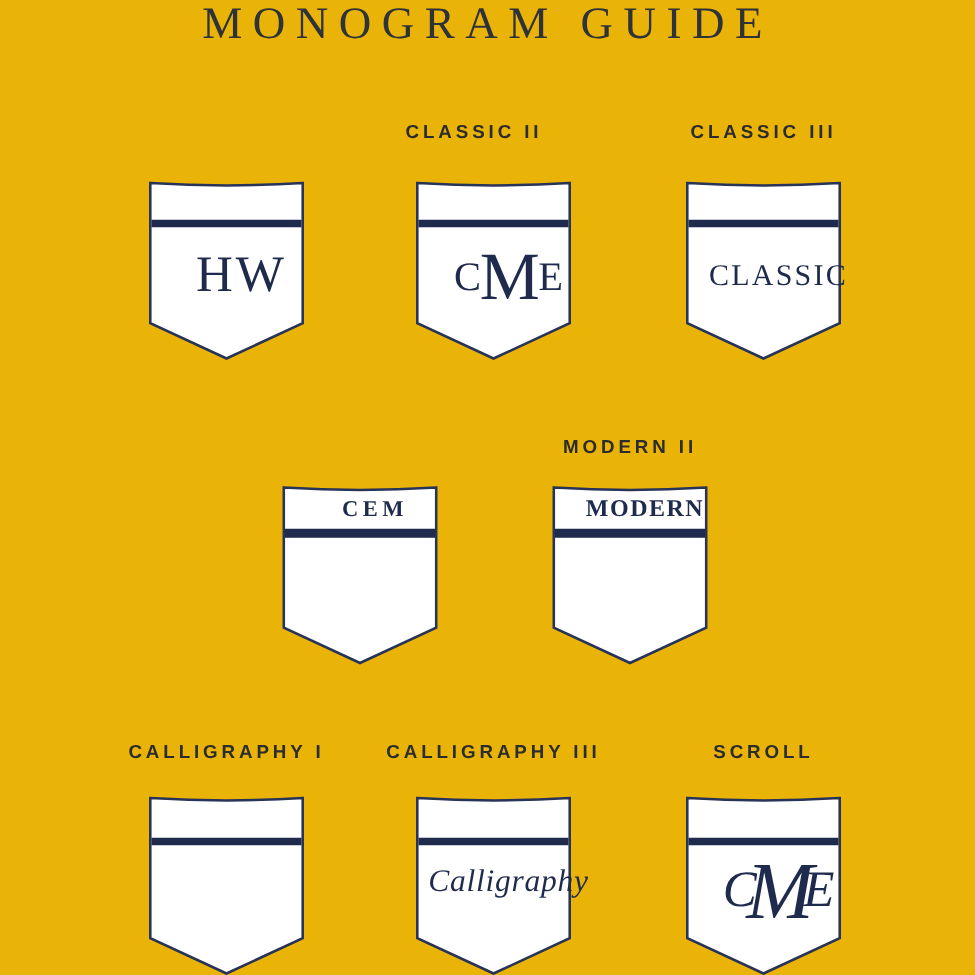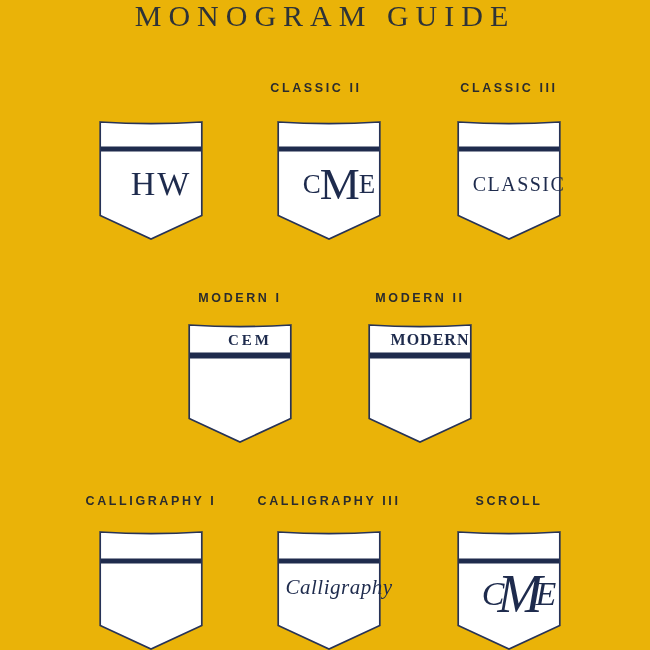--- a/index.html
+++ b/index.html
@@ -74,21 +74,20 @@
   </div>
 
   <div class="banner" style="left:457px;top:119px">
     <svg class="pennant" width="104" height="122" viewBox="0 0 104 122">
       <path d="M1.2,3 Q52,6.2 102.8,3 L102.8,96.5 L52,120 L1.2,96.5 Z"></path>
       <rect x="2" y="27.5" width="100" height="5"></rect>
     </svg>
     <div class="mono mono-word">CLASSIC</div>
   </div>
 
-  <div class="label" style="left:130px;top:291px">MODERN I</div>
   <div class="label" style="left:310px;top:291px">MODERN II</div>
 
   <div class="banner" style="left:188px;top:322px">
     <svg class="pennant" width="104" height="122" viewBox="0 0 104 122">
       <path d="M1.2,3 Q52,6.2 102.8,3 L102.8,96.5 L52,120 L1.2,96.5 Z"></path>
       <rect x="2" y="30.5" width="100" height="6"></rect>
     </svg>
     <div class="mono mono-top-bold">CEM</div>
   </div>
 

